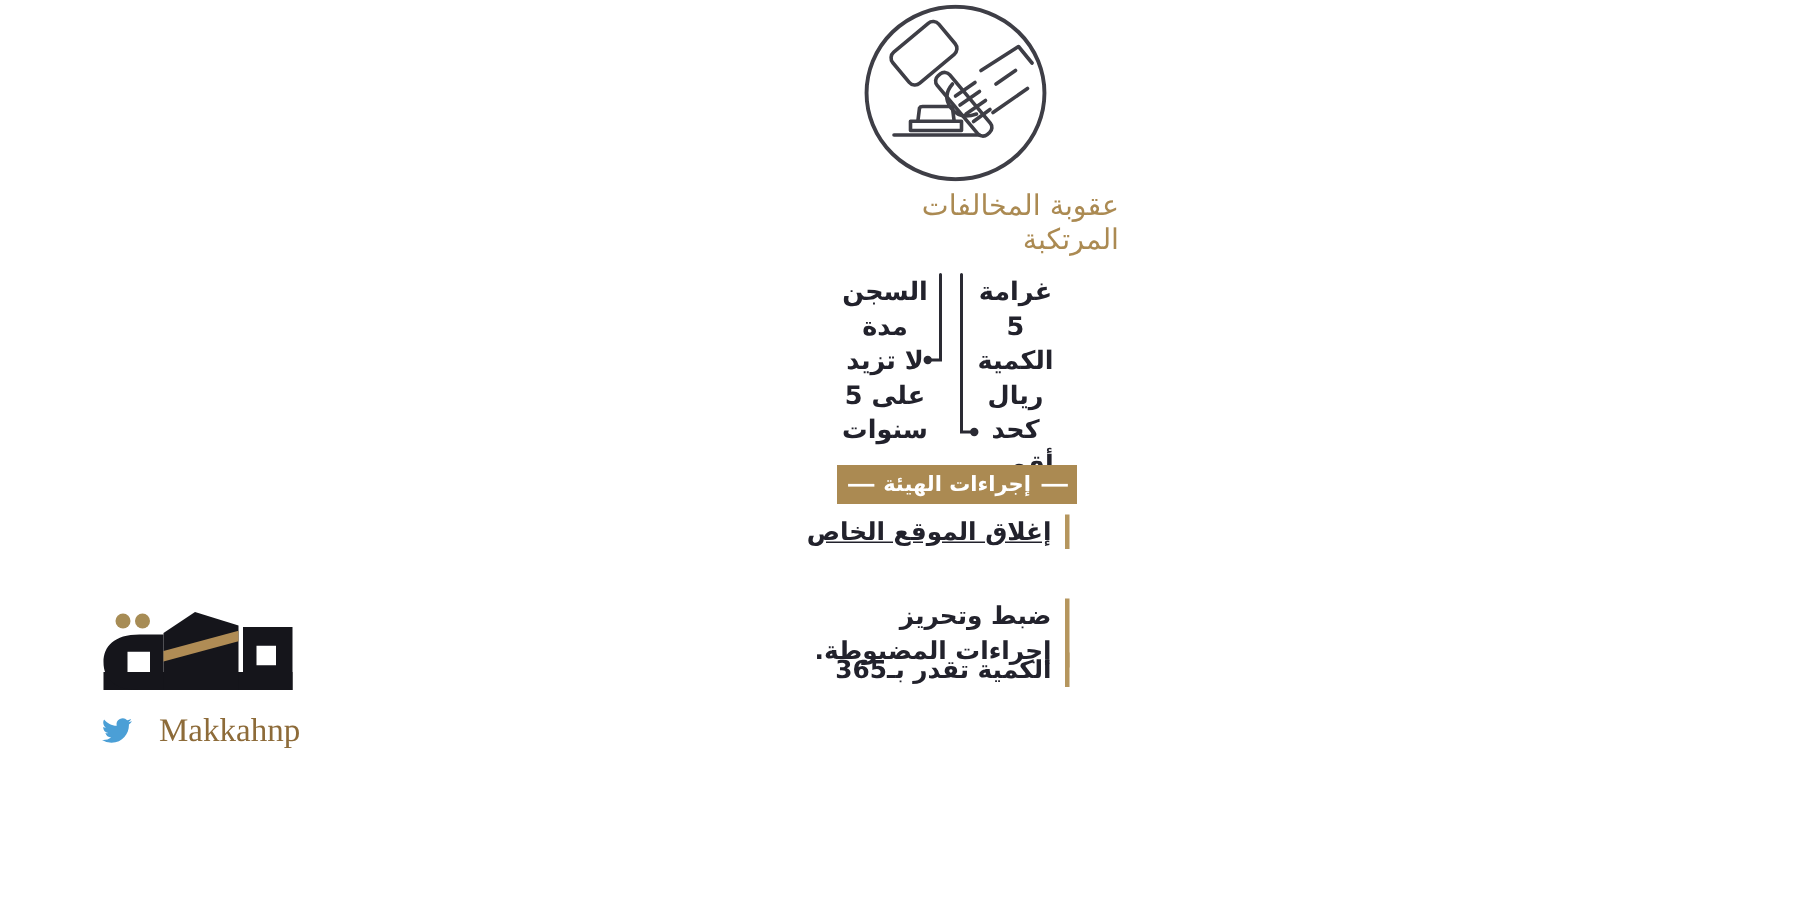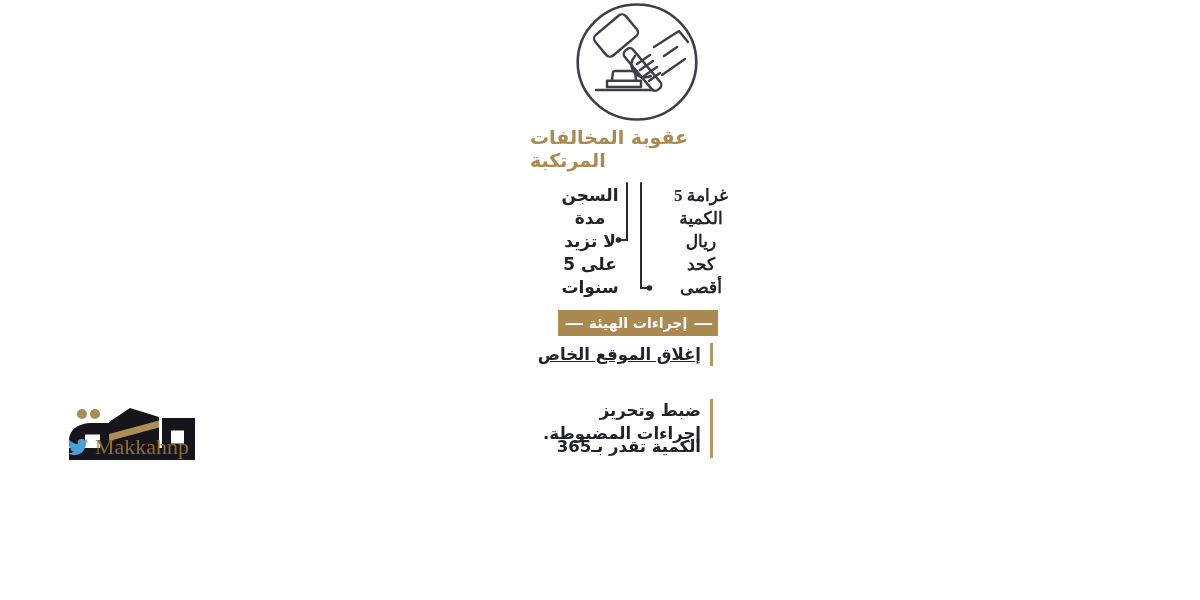--- a/index.html
+++ b/index.html
@@ -6,26 +6,26 @@
   html,body { width:1200px; height:600px; background:#ffffff; overflow:hidden; }
   body { font-family:"DejaVu Sans","Liberation Sans",sans-serif; }
   .stage { position:relative; width:1200px; height:600px; background:#ffffff; }
 
   
   .icon-circle {
     position:absolute; left:576px; top:3px; width:122px; height:118px;
   }
   .main-title {
     position:absolute; left:530px; top:126px; width:216px;
-    text-align:left; color:#ab8a52; font-weight:bold;
+    text-align:right; color:#ab8a52; font-weight:normal;
     font-size:19px; line-height:23px; direction:rtl;
   }
   .col { position:absolute; top:184px; direction:rtl; text-align:center;
          color:#22222c; font-weight:bold; font-size:17px; line-height:23px; }
-  .col-right { right:466px; width:66px;font-family:Liberation Serif, serif; }
+  .col-right { right:490px; width:66px; }
   .col-left  { right:580px; width:60px; }
   .connectors { position:absolute; left:613px; top:180px; }
 
   .section-banner {
     position:absolute; left:558px; top:310px; width:160px; height:26px;
     background:#ab8a52; color:#ffffff; direction:rtl;
     display:flex; align-items:center; justify-content:center; gap:9px;
     font-size:14px; font-weight:bold;
   }
   .section-banner .dash { font-weight:bold; letter-spacing:-1px; transform:scaleX(1.4); }
@@ -33,21 +33,21 @@
   .proc-item {
     position:absolute; right:487px; direction:rtl; text-align:right;
     color:#22222c; font-weight:bold; font-size:16.5px; line-height:23px;
     border-right:3px solid #b5965e; padding-right:9px;
   }
   .proc-1 { top:343px;text-decoration:underline; } .proc-2 { top:399px; } .proc-3 { top:435px;text-align:center; }
 
   
   .logo-mark { position:absolute; left:66px; top:403px; }
   .twitter-row {
-    position:absolute; left:66px; top:436px; display:flex; align-items:center; gap:5px;
+    position:absolute; left:66px; top:476px; display:flex; align-items:center; gap:16px;
   }
   .twitter-handle {
     font-family:"Liberation Serif","DejaVu Serif",serif;
     color:#8d6b39; font-size:22px; line-height:22px;
   }
 </style>
 </head>
 <body>
 
 <div class="stage">

